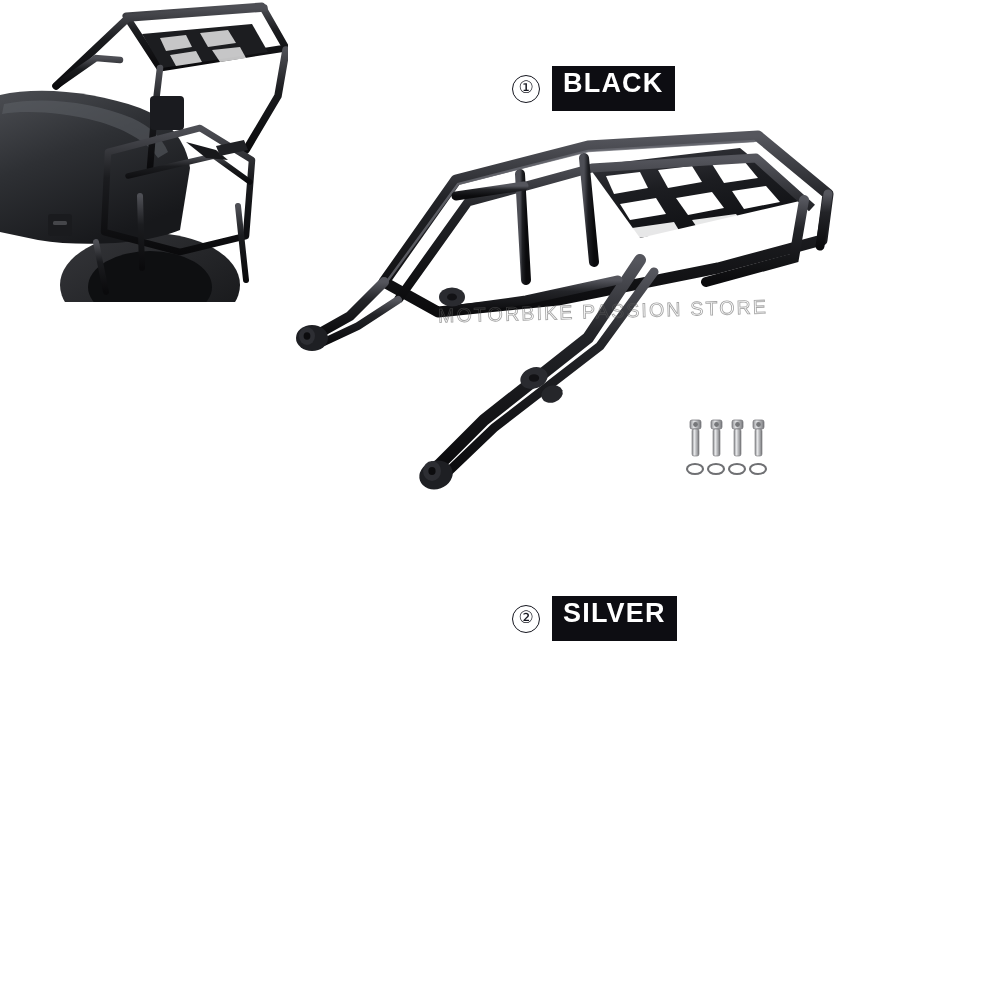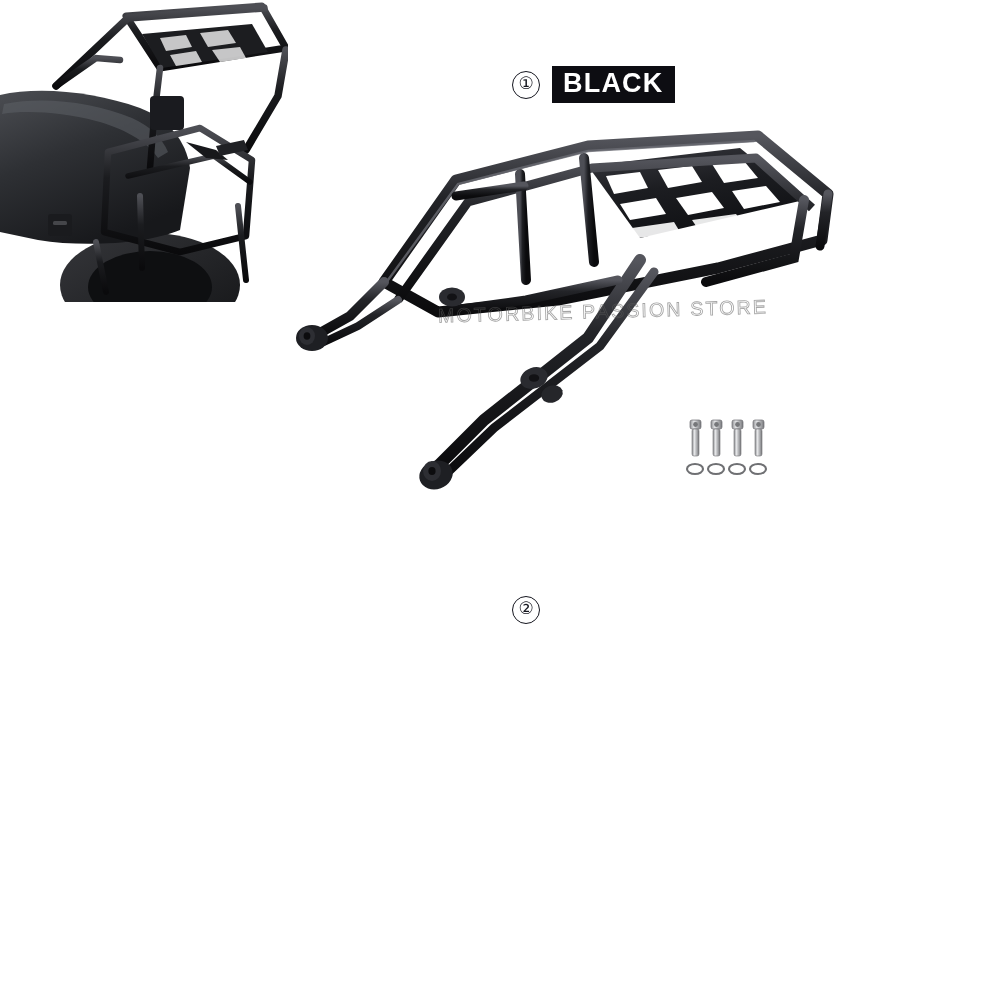--- a/index.html
+++ b/index.html
@@ -27,21 +27,21 @@
     border:1.8px solid #15161f;
     color:#15161f;
     font-size:17px;line-height:23px;text-align:center;
     font-family:"DejaVu Sans", sans-serif;
     flex:0 0 auto;
   }
   .color-tag{
     background:#0d0d12;color:#ffffff;
     font-size:27px;font-weight:bold;
     letter-spacing:1.2px;
-    padding:4px 11px 6px 11px;
+    padding:4px 11px 14px 11px;
     line-height:1;
     font-family:"Liberation Sans", sans-serif;
     white-space:nowrap;
   }
 
   
   .watermark{
     position:absolute;
     font-size:19.5px;
     letter-spacing:2.2px;
@@ -242,17 +242,18 @@
           <ellipse cx="74" cy="53" rx="8" ry="5" fill="none" stroke="#6f7073" stroke-width="2.1"></ellipse>
         </g>
       </svg>
     </div>
   </div>
 
   <div class="variant" id="variant-silver">
 
     <div class="badge-row" id="badge-row-silver">
       <div class="circled-num">②</div>
+      <div class="color-tag">SILVER</div>
     </div>
 
   </div>
 
 </div>
 
 </body></html>

